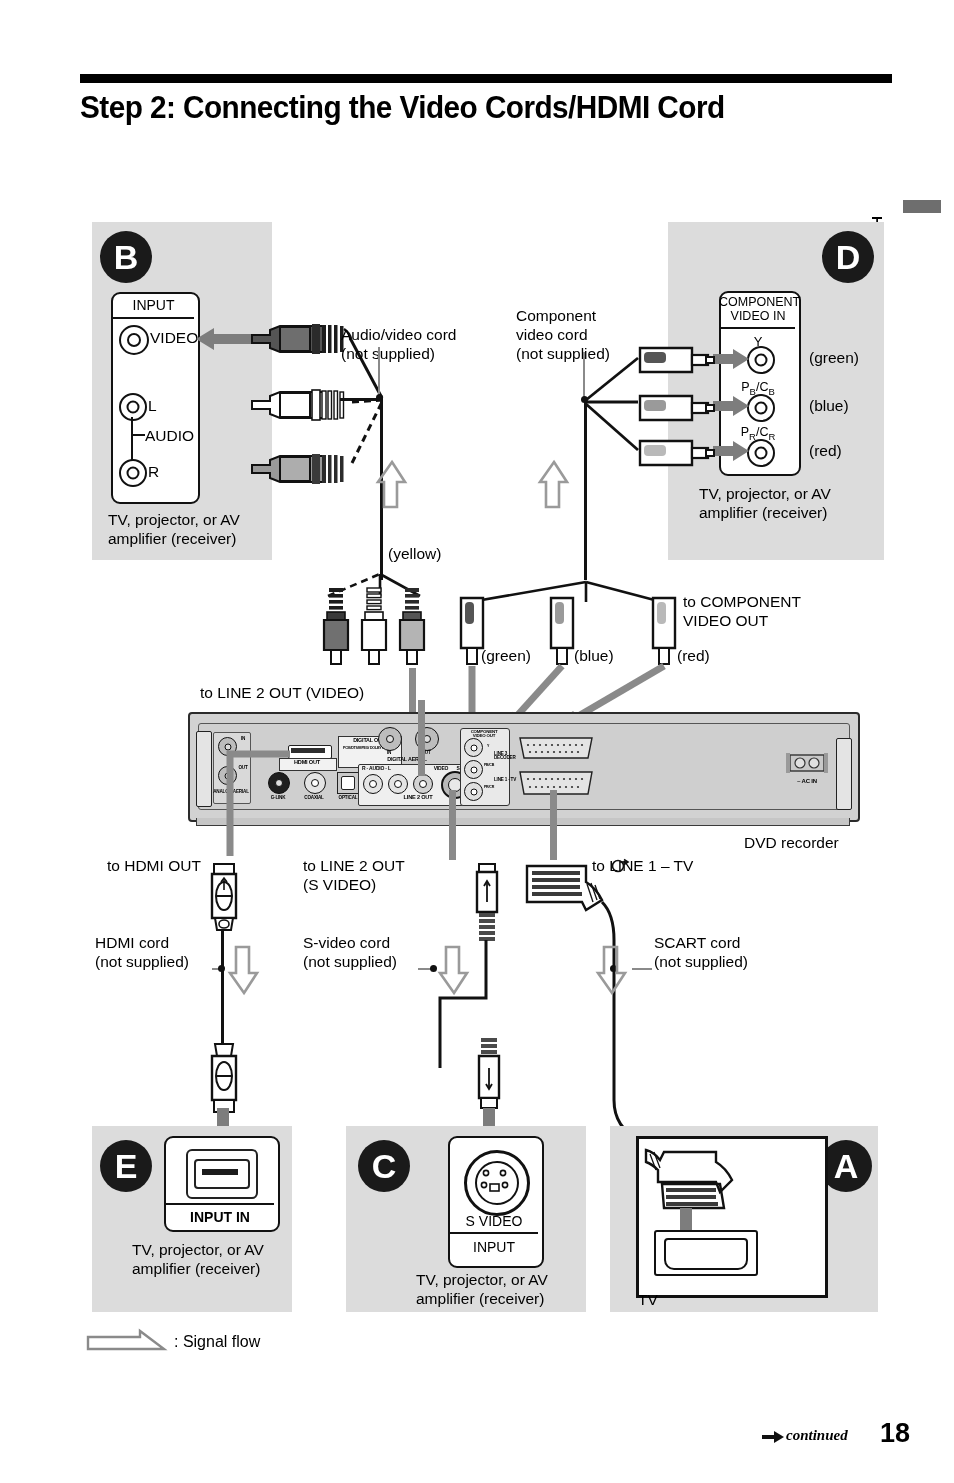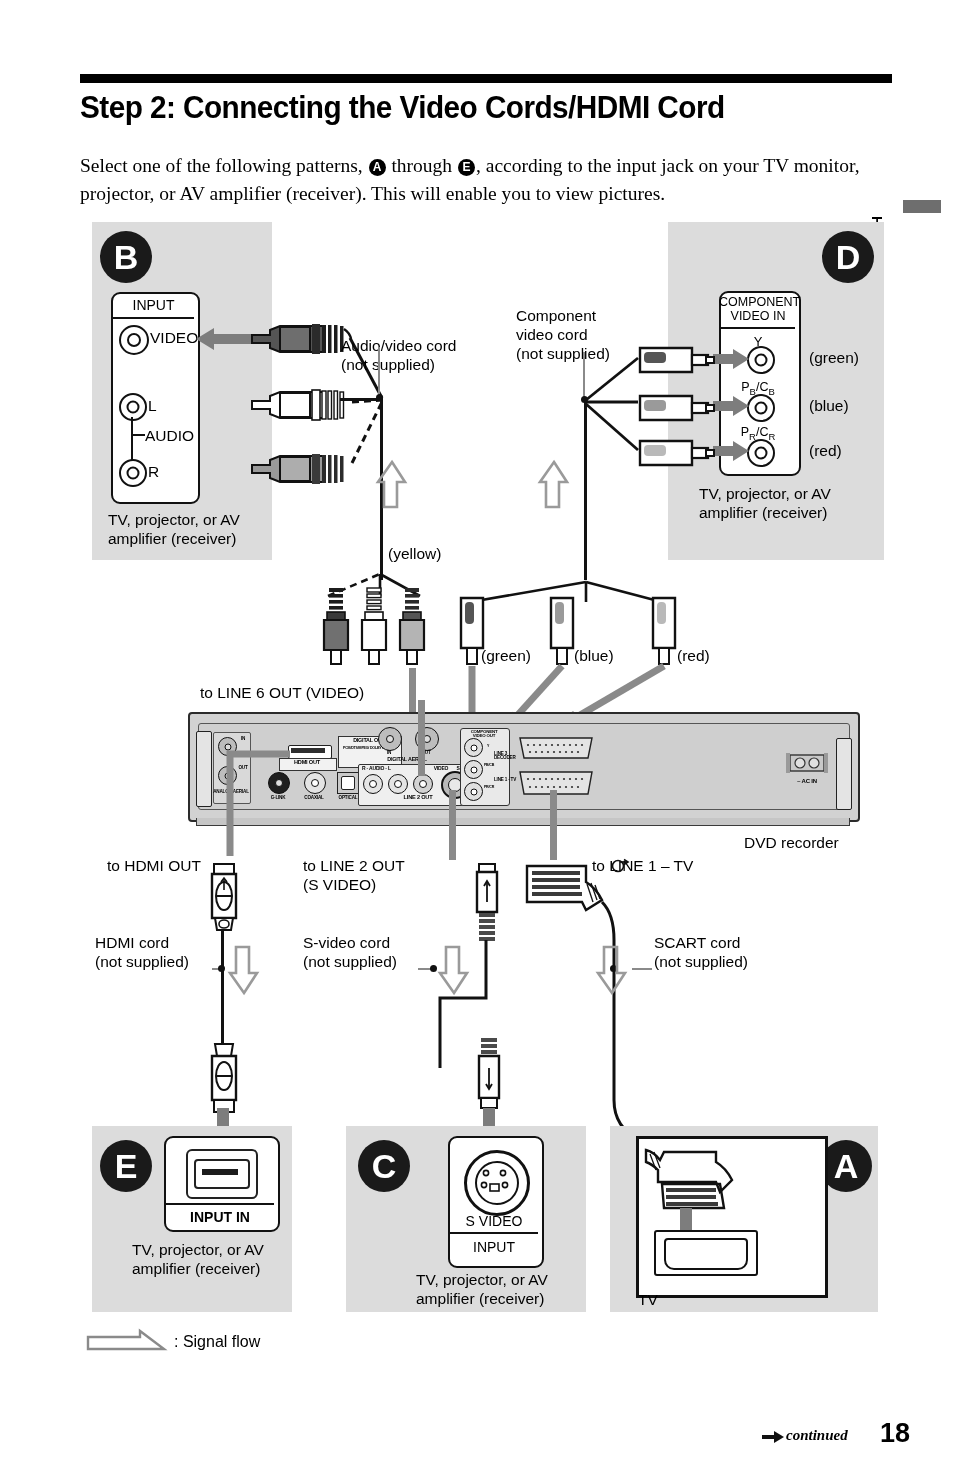--- a/index.html
+++ b/index.html
@@ -104,23 +104,20 @@
   .foot-arrow{position:absolute;left:762px;top:1430px;}
 </style>
 </head>
 <body>
 
 <div class="page">
 
   <div class="rule-top"></div>
   <div class="page-title">Step 2: Connecting the Video Cords/HDMI Cord</div>
 
-  <div class="intro">
-    <span>Select one of the following patterns, </span><span class="ic">A</span><span> through </span><span class="ic">E</span><span>, according to the input jack on your TV monitor, projector, or AV amplifier (receiver). This will enable you to view pictures.</span>
-  </div>
 
   <div class="side-bar"></div>
   <div class="side-tab">Hookups and Settings</div>
 
   <div class="gray-panel" style="left:92px;top:222px;width:180px;height:338px;"></div>
   <div class="badge" style="left:100px;top:231px;">B</div>
 
   <div class="jackbox" style="left:111px;top:292px;width:85px;height:208px;"></div>
   <div class="line" style="left:113px;top:317px;width:81px;height:1.6px;"></div>
   <div class="lbl" style="left:111px;top:296px;width:85px;text-align:center;font-size:14px;">INPUT</div>
@@ -184,21 +181,21 @@
 
   <svg style="position:absolute;left:340px;top:330px;" width="70" height="140">
     <path d="M10,8 L42,68" fill="none" stroke="#111" stroke-width="3"></path>
     <path d="M12,72 L42,70" fill="none" stroke="#111" stroke-width="3" stroke-dasharray="7,5"></path>
     <path d="M12,133 L42,72" fill="none" stroke="#111" stroke-width="3" stroke-dasharray="7,5"></path>
   </svg>
 
   <div class="line" style="left:380px;top:398px;width:3.4px;height:182px;"></div>
   <div class="line" style="left:340px;top:398px;width:43px;height:3.4px;"></div>
 
-  <div class="lbl" style="left:341px;top:325px;width:140px;margin-top:11px;">Audio/video cord
+  <div class="lbl" style="left:341px;top:325px;width:140px;">Audio/video cord
 (not supplied)</div>
   <div class="line" style="left:378px;top:347px;width:1.8px;height:50px;background:#8a8a8a;"></div>
   <div style="position:absolute;left:376px;top:394px;width:7px;height:7px;border-radius:50%;background:#111;"></div>
 
   <svg class="sigflow" style="left:378px;top:462px;" width="30" height="46">
     <polygon points="14,0 27,20 19,20 19,45 6,45 6,20 0,20" fill="none" stroke="#9a9a9a" stroke-width="2.6"></polygon>
   </svg>
 
   <div class="lbl" style="left:388px;top:544px;">(yellow)</div>
 
@@ -229,21 +226,21 @@
   <svg style="position:absolute;left:394px;top:588px;" width="36" height="78">
     <rect x="11" y="0" width="14" height="4" fill="#2b2b2b"></rect>
     <rect x="11" y="6" width="14" height="3.6" fill="#2b2b2b"></rect>
     <rect x="11" y="12" width="14" height="3.6" fill="#2b2b2b"></rect>
     <rect x="11" y="18" width="14" height="3.6" fill="#2b2b2b"></rect>
     <rect x="9" y="24" width="18" height="8" fill="#555" stroke="#111" stroke-width="1.6"></rect>
     <path d="M6,32 L30,32 L30,62 L6,62 Z" fill="#b4b4b4" stroke="#111" stroke-width="2.2"></path>
     <rect x="13" y="62" width="10" height="14" fill="#fff" stroke="#111" stroke-width="2"></rect>
   </svg>
 
-  <div class="lbl" style="left:200px;top:683px;">to LINE 6 OUT (VIDEO)</div>
+  <div class="lbl" style="left:200px;top:683px;">to LINE 2 OUT (VIDEO)</div>
   <div class="gline" style="left:409px;top:668px;width:7px;height:46px;"></div>
 
   <div class="gray-panel" style="left:668px;top:222px;width:216px;height:338px;"></div>
   <div class="badge" style="left:822px;top:231px;">D</div>
 
   <div class="jackbox" style="left:719px;top:291px;width:78px;height:181px;"></div>
   <div class="line" style="left:721px;top:327px;width:74px;height:1.6px;"></div>
   <div class="lbl-s" style="left:719px;top:295px;width:78px;text-align:center;font-size:12.5px;line-height:14px;"><span>COMPONENT</span><br><span>VIDEO IN</span></div>
 
   <div class="lbl-s" style="left:719px;top:333px;width:78px;text-align:center;font-size:13px;">Y</div>
@@ -333,20 +330,22 @@
   <svg style="position:absolute;left:648px;top:596px;" width="32" height="70">
     <path d="M5,2 L27,2 L27,52 L5,52 Z" fill="#fff" stroke="#111" stroke-width="2.4"></path>
     <rect x="9" y="6" width="9" height="22" rx="4" fill="#b9b9b9"></rect>
     <rect x="11" y="52" width="10" height="16" fill="#fff" stroke="#111" stroke-width="2"></rect>
   </svg>
 
   <div class="lbl" style="left:481px;top:646px;">(green)</div>
   <div class="lbl" style="left:574px;top:646px;">(blue)</div>
   <div class="lbl" style="left:677px;top:646px;">(red)</div>
 
+  <div class="lbl" style="left:683px;top:592px;width:180px;">to COMPONENT
+VIDEO OUT</div>
 
   <svg style="position:absolute;left:455px;top:666px;" width="250" height="56">
     <path d="M17,0 L17,52" stroke="#8a8a8a" stroke-width="7" fill="none"></path>
     <path d="M107,0 L60,52" stroke="#8a8a8a" stroke-width="7" fill="none"></path>
     <path d="M209,0 L120,52" stroke="#8a8a8a" stroke-width="7" fill="none"></path>
   </svg>
   <svg style="position:absolute;left:462px;top:714px;" width="110" height="80">
     <path d="M10,0 L10,62" stroke="#8a8a8a" stroke-width="7" fill="none"></path>
     <path d="M53,0 L13,50" stroke="#8a8a8a" stroke-width="7" fill="none"></path>
     <path d="M113,0 L18,58" stroke="#8a8a8a" stroke-width="7" fill="none"></path>

